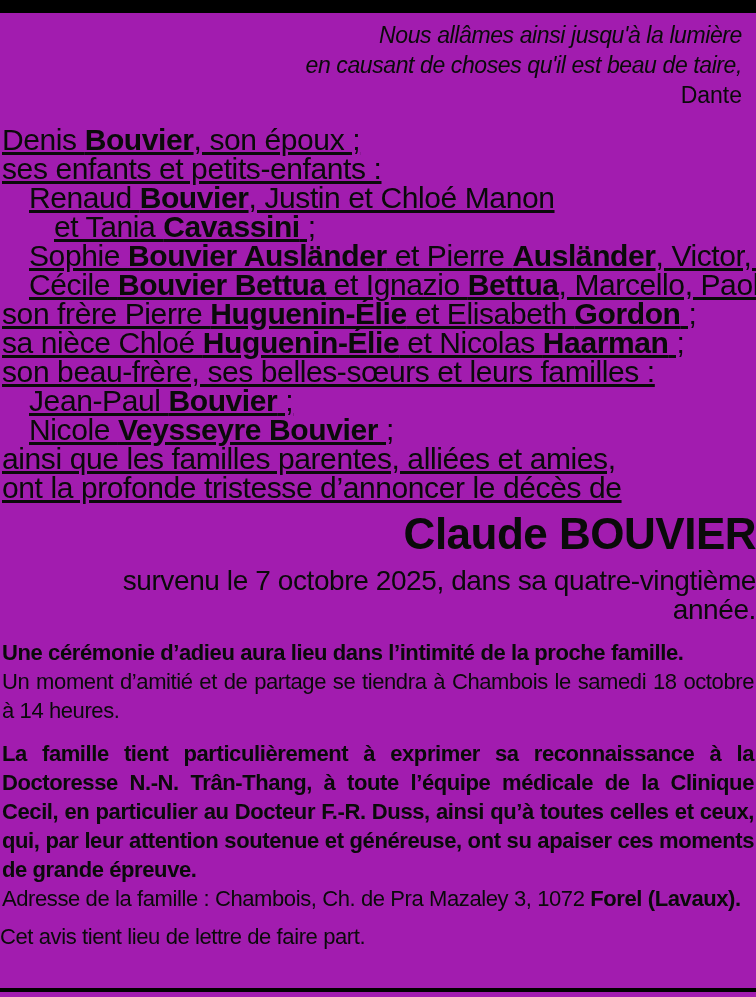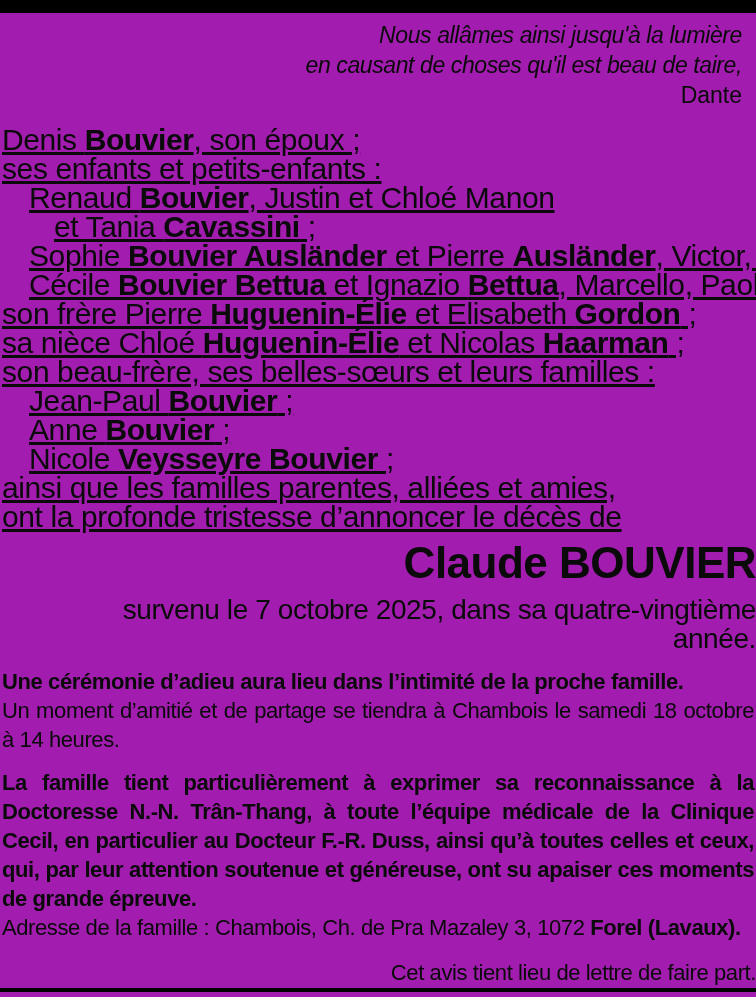--- a/index.html
+++ b/index.html
@@ -72,22 +72,22 @@
 
   .para {
     padding:0 2px;
     font-size:22px;
     line-height:29px;
     letter-spacing:-0.4px;
     text-align:justify;
   }
   .para-gap { margin-top:14px;font-weight:bold; }
   .closing {
-    margin-top:16px;
-    text-align:right;
+    margin-top:9px;
+    text-align:left;
     font-size:22px;
     line-height:29px;
     letter-spacing:-0.4px;
   }
 </style>
 </head>
 <body>
 
 <div class="page">
   <div class="bar bar-top"></div>
@@ -102,21 +102,20 @@
       <div class="fam-line ind0"><span>Denis </span><b>Bouvier</b><span>, son époux ;</span></div>
       <div class="fam-line ind0"><span>ses enfants et petits-enfants :</span></div>
       <div class="fam-line ind1"><span>Renaud </span><b>Bouvier</b><span>, Justin et Chloé Manon</span></div>
       <div class="fam-line ind2"><span>et Tania </span><b>Cavassini</b><span> ;</span></div>
       <div class="fam-line ind1"><span>Sophie </span><b>Bouvier Ausländer</b><span> et Pierre </span><b>Ausländer</b><span>, Victor, Basile et Marie ;</span></div>
       <div class="fam-line ind1"><span>Cécile </span><b>Bouvier Bettua</b><span> et Ignazio </span><b>Bettua</b><span>, Marcello, Paolo et Gloria ;</span></div>
       <div class="fam-line ind0"><span>son frère Pierre </span><b>Huguenin-Élie</b><span> et Elisabeth </span><b>Gordon</b><span> ;</span></div>
       <div class="fam-line ind0"><span>sa nièce Chloé </span><b>Huguenin-Élie</b><span> et Nicolas </span><b>Haarman</b><span> ;</span></div>
       <div class="fam-line ind0"><span>son beau-frère, ses belles-sœurs et leurs familles :</span></div>
       <div class="fam-line ind1"><span>Jean-Paul </span><b>Bouvier</b><span> ;</span></div>
-      <div class="fam-line ind1"><span>Anne </span><b>Bouvier</b><span> ;</span></div>
       <div class="fam-line ind1"><span>Nicole </span><b>Veysseyre Bouvier</b><span> ;</span></div>
       <div class="fam-line ind0"><span>ainsi que les familles parentes, alliées et amies,</span></div>
       <div class="fam-line ind0"><span>ont la profonde tristesse d’annoncer le décès de</span></div>
     </div>
 
   <div class="name-block">
     <div class="deceased-name">Claude BOUVIER</div>
     <div class="death-line">survenu le 7 octobre 2025, dans sa quatre-vingtième année.</div>
   </div>
 

